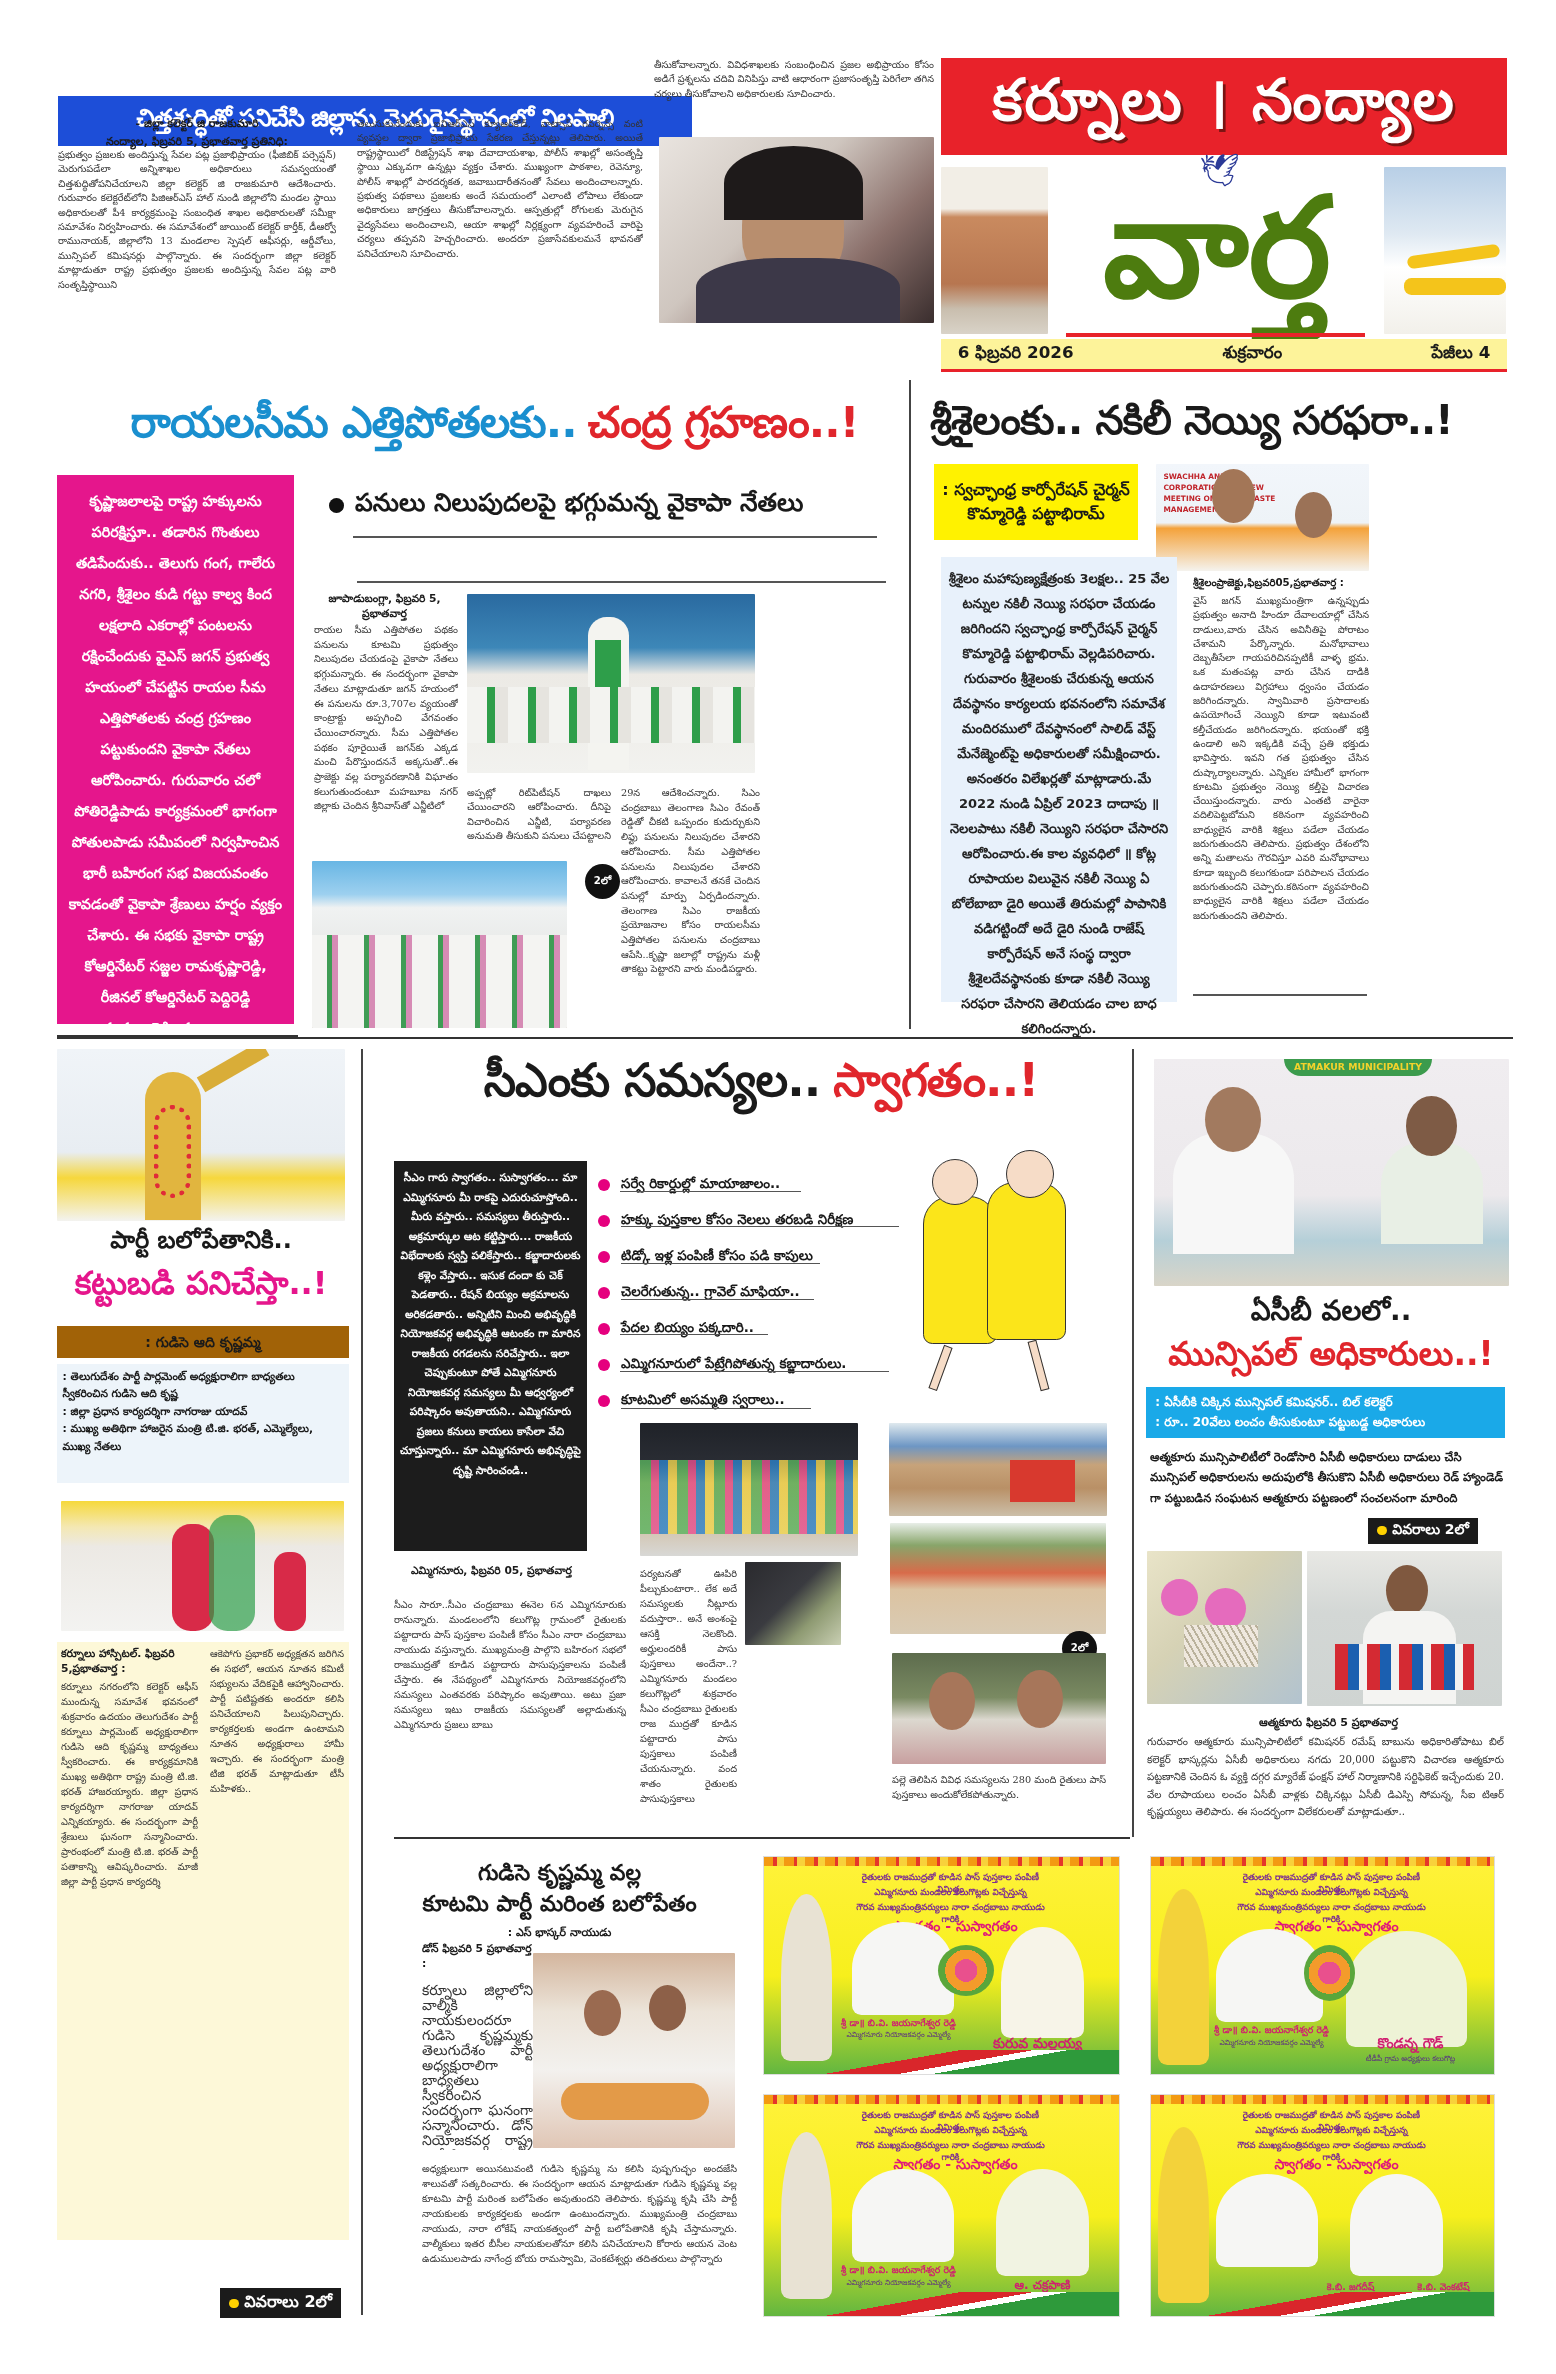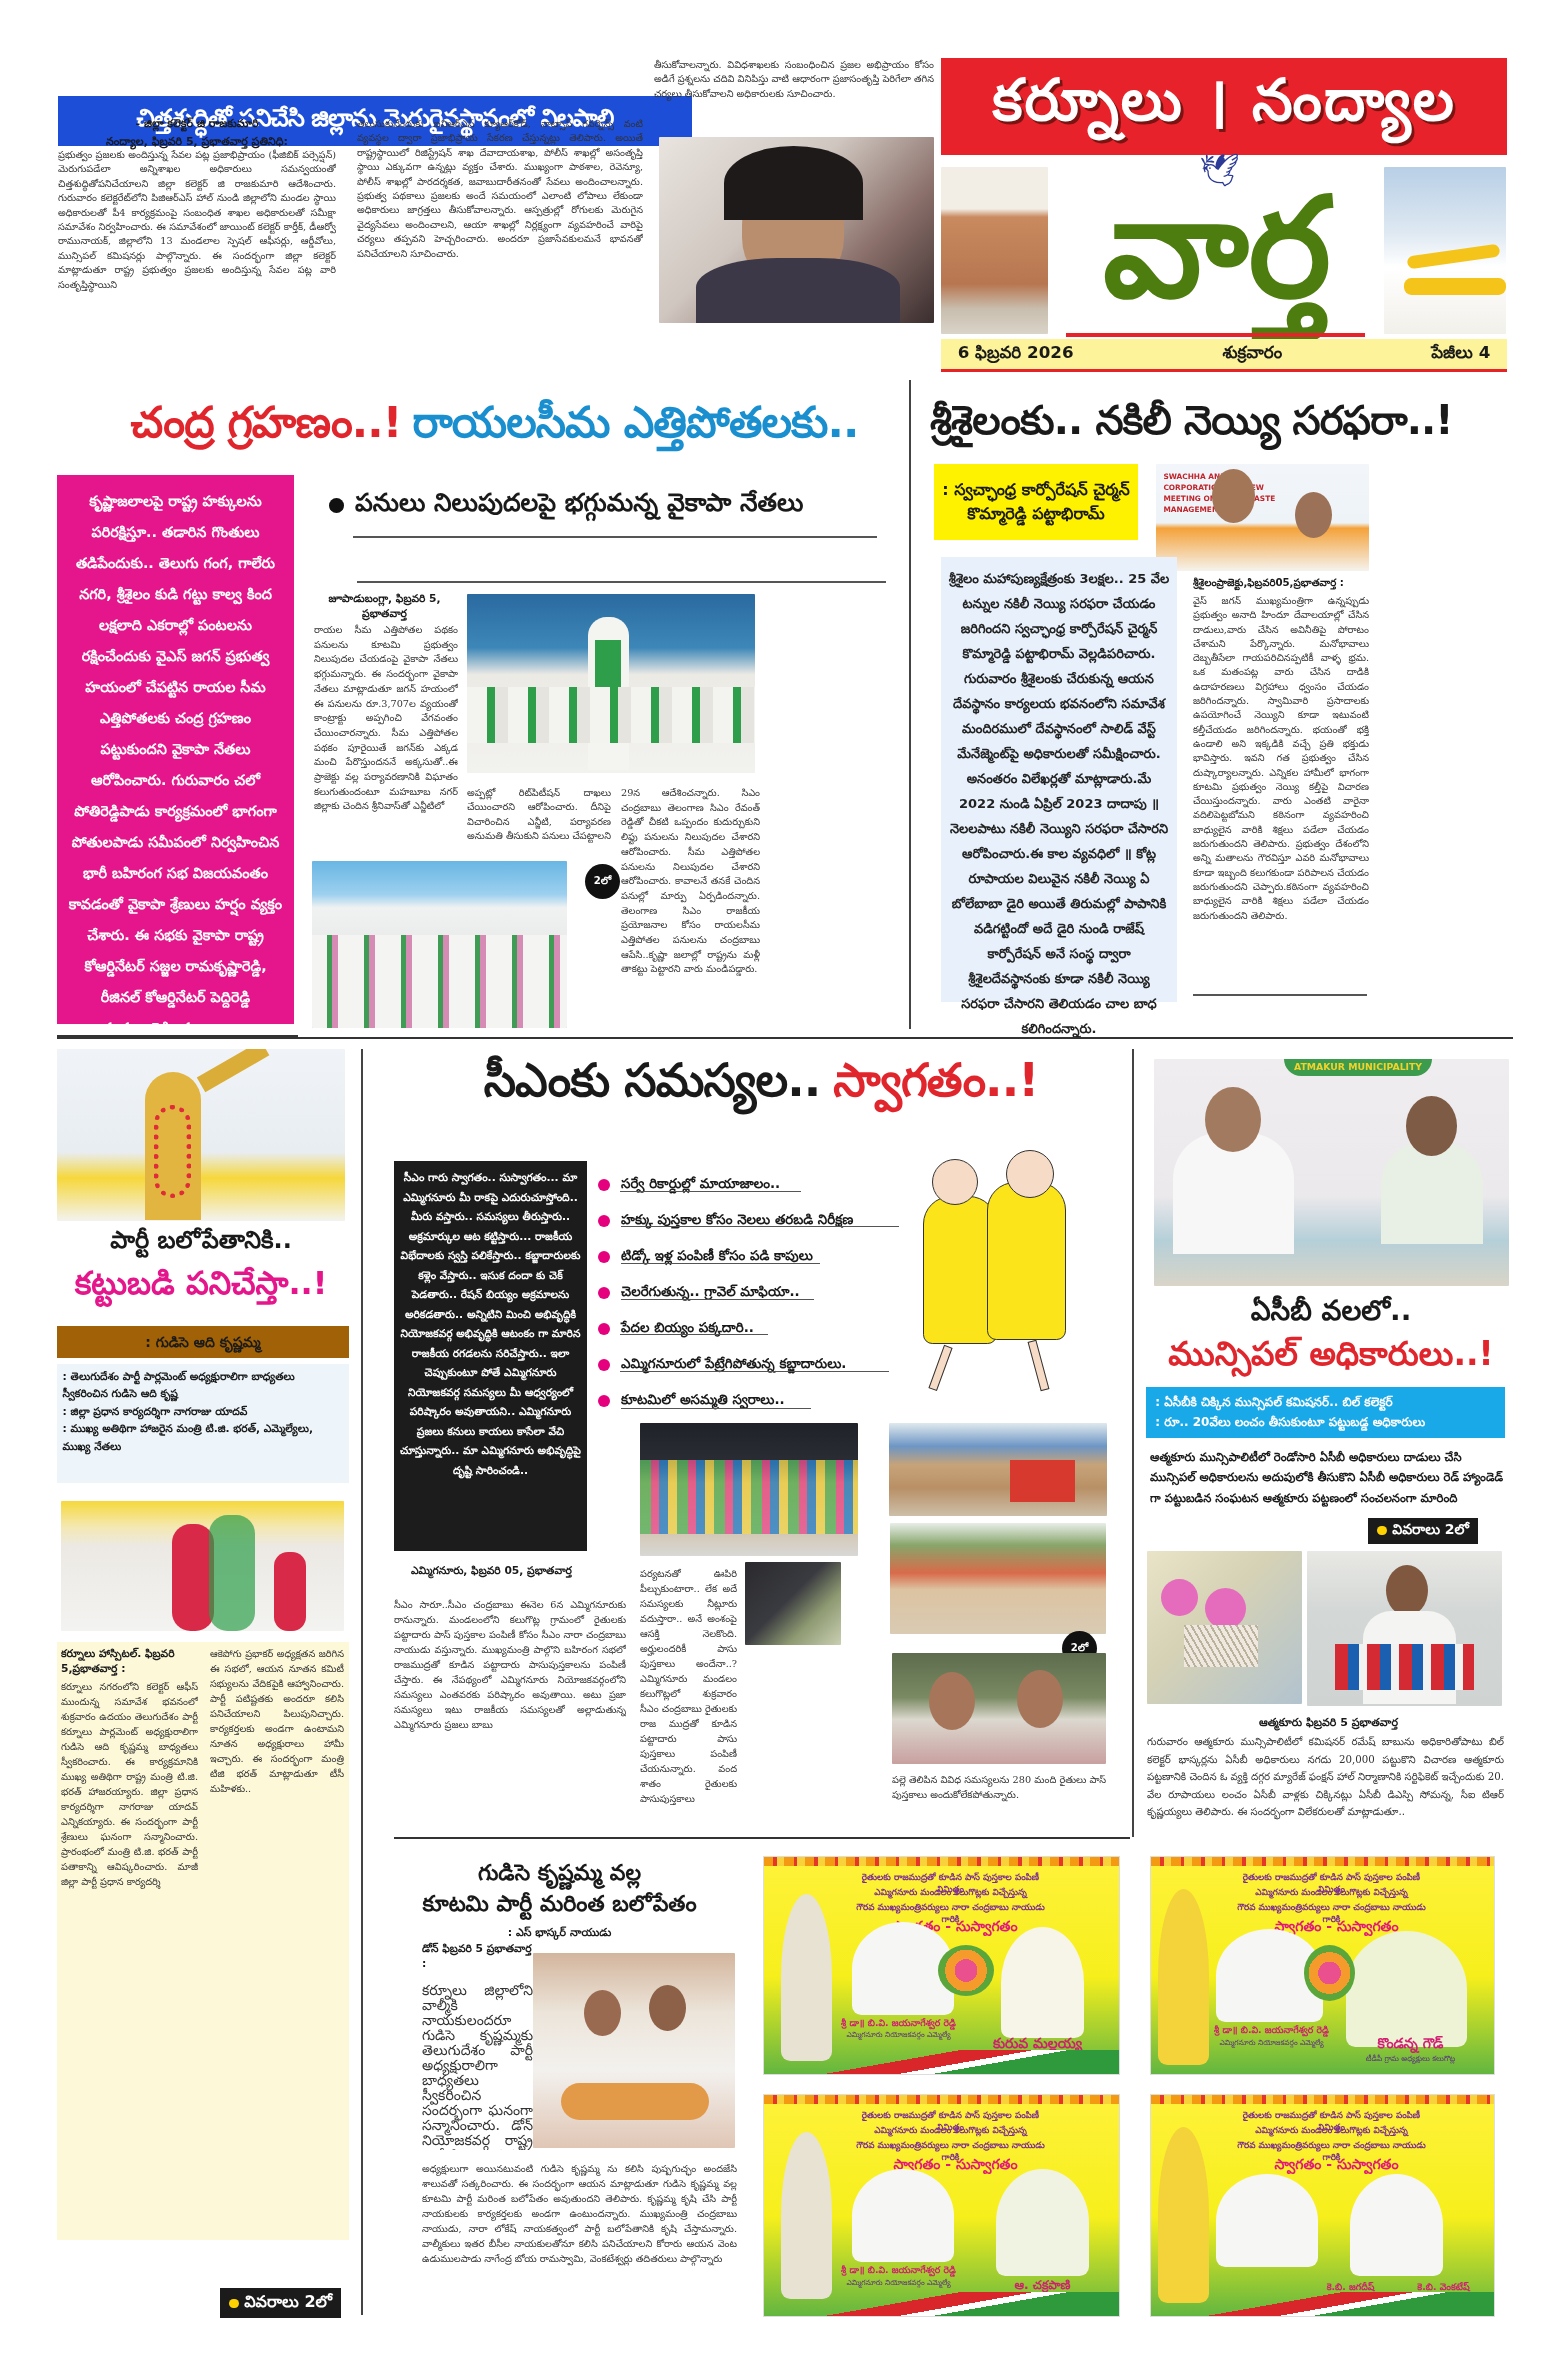--- a/index.html
+++ b/index.html
@@ -61,22 +61,22 @@
     <div style="position:absolute; left:20.4px; top:111px; width:102px; height:16.7px; background:#f4c41b; border-radius:7.4px;"></div>
   </div>
   <div style="position:absolute; left:0; top:281px; width:566px; height:33px; background:#fdf39a; display:flex; align-items:center; justify-content:space-between; padding:0 16.7px; border-bottom:3.7px solid #e8222a;">
     <span style="font-weight:bold; font-size:16.7px;">6 ఫిబ్రవరి 2026</span>
     <span style="font-weight:bold; font-size:16.7px;">శుక్రవారం</span>
     <span style="font-weight:bold; font-size:16.7px;">పేజీలు 4</span>
   </div>
 </div>
 
 <div class="abs" style="left:56px; top:397px; width:877px; height:56px; display:flex; justify-content:center; gap:11px;">
+  <span class="headline" style="color:#1a8fcf; font-size:43px;">రాయలసీమ ఎత్తిపోతలకు..</span>
   <span class="headline" style="color:#e0262c; font-size:43px;">చంద్ర గ్రహణం..!</span>
-  <span class="headline" style="color:#1a8fcf; font-size:43px;">రాయలసీమ ఎత్తిపోతలకు..</span>
 </div>
 
 <div class="abs" style="left:57px; top:475px; width:237px; height:549px; background:#e5168c; padding:11px 9.3px;">
   <div style="color:#fff; font-size:14.4px; line-height:31px; text-align:center; font-weight:bold;">కృష్ణాజలాలపై రాష్ట్ర హక్కులను పరిరక్షిస్తూ.. తడారిన గొంతులు తడిపేందుకు.. తెలుగు గంగ, గాలేరు నగరి, శ్రీశైలం కుడి గట్టు కాల్వ కింద లక్షలాది ఎకరాల్లో పంటలను రక్షించేందుకు వైఎస్ జగన్ ప్రభుత్వ హయంలో చేపట్టిన రాయల సీమ ఎత్తిపోతలకు చంద్ర గ్రహణం పట్టుకుందని వైకాపా నేతలు ఆరోపించారు. గురువారం చలో పోతిరెడ్డిపాడు కార్యక్రమంలో భాగంగా పోతులపాడు సమీపంలో నిర్వహించిన భారీ బహిరంగ సభ విజయవంతం కావడంతో వైకాపా శ్రేణులు హర్షం వ్యక్తం చేశారు. ఈ సభకు వైకాపా రాష్ట్ర కోఆర్డినేటర్ సజ్జల రామకృష్ణారెడ్డి, రీజినల్ కోఆర్డినేటర్ పెద్దిరెడ్డి రామచంద్రారెడ్డి, నంద్యాల జిల్లా అధ్యక్షులు కాటసాని రాంభూపాల్ రెడ్డి తదితర వైకాపా ముఖ్యనేతలు హాజరైయ్యారు.</div>
 </div>
 <div class="rule-h" style="left:57px; top:1035px; width:241px;"></div>
 
 <div class="abs" style="left:329px; top:482px; width:557px;">
   <div class="bullet-line" style="height:46px;">
     <span style="width:15px;height:15px;border-radius:50%;background:#111;"></span>

